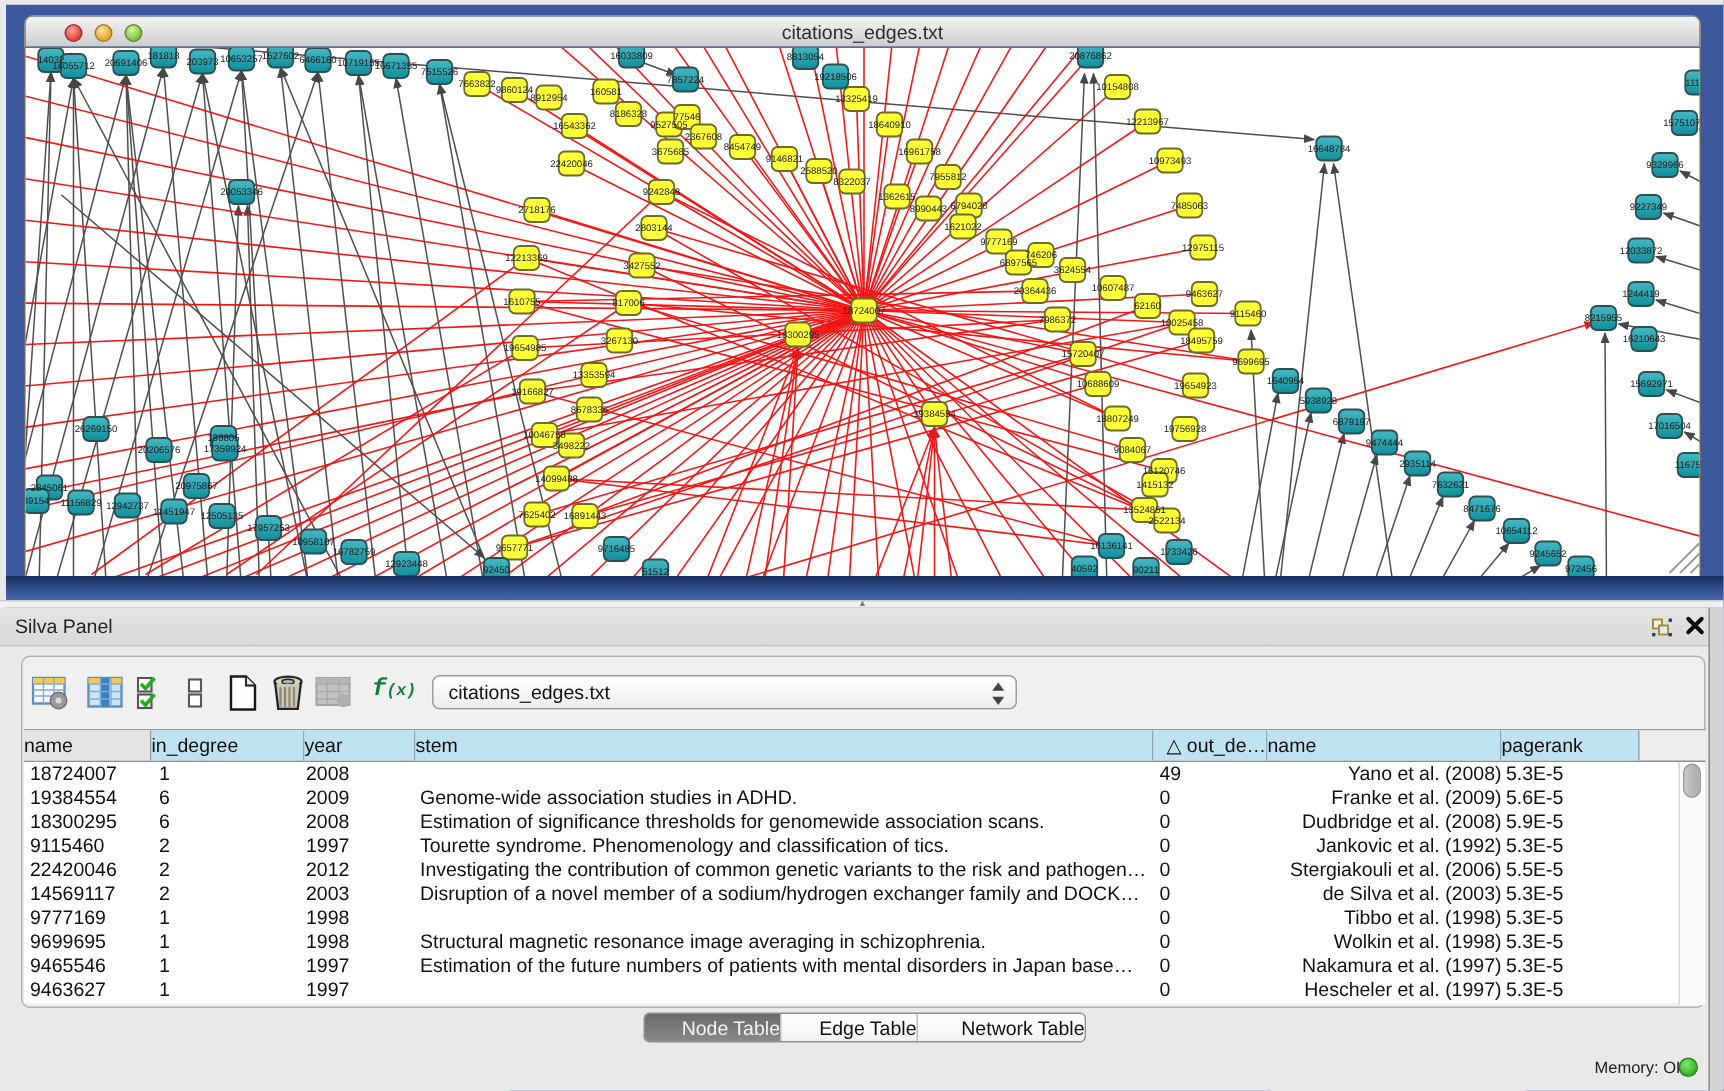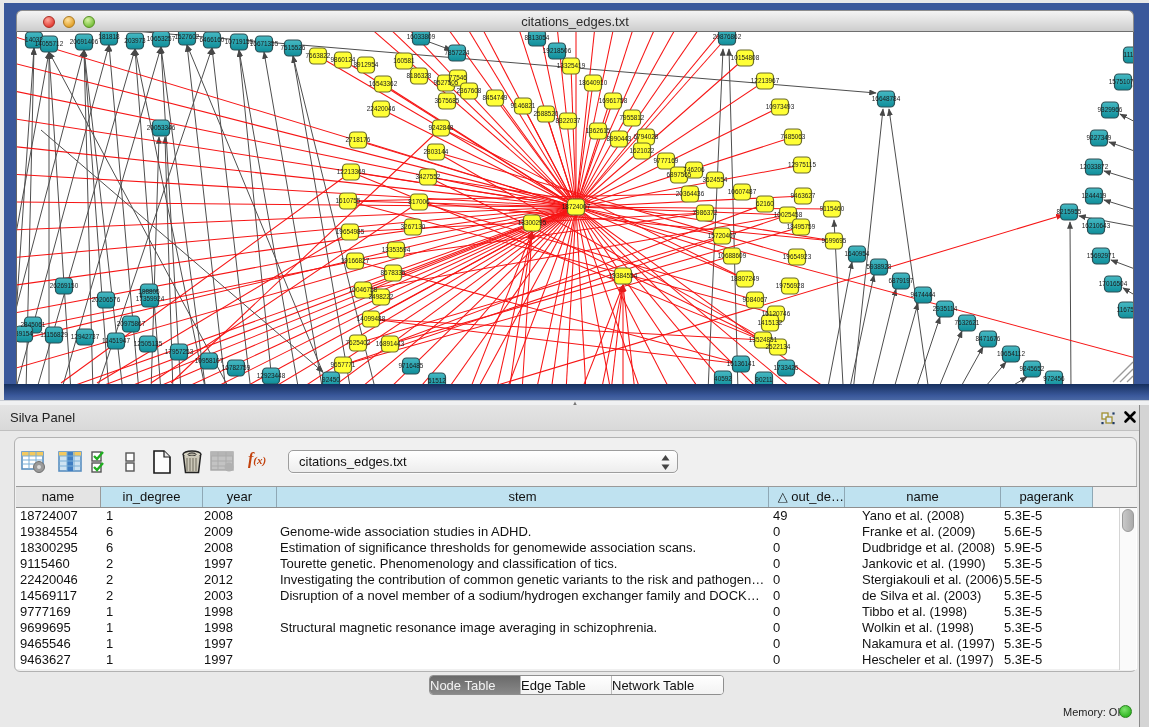--- a/index.html
+++ b/index.html
@@ -32,44 +32,44 @@
 #panel{position:absolute;left:14px;top:6px;width:1123px;height:235px;background:#f0f0f0;border:1px solid #b2b2b2;border-radius:6px}
 
 #toolbar{position:absolute;left:4px;top:8px;width:1110px;height:36px}
 .ticon{position:absolute;top:4px}
 #dropdown{position:absolute;left:273px;top:12px;width:390px;height:23px;background:linear-gradient(180deg,#ffffff,#ededed);border:1px solid #9d9d9d;border-radius:5px;box-shadow:0 1px 1px rgba(255,255,255,.8)}
 #dropdown .dtext{position:absolute;left:10px;top:3px;font-size:13px;color:#111}
 #dropdown svg{position:absolute;right:6px;top:3px}
 
 #tblwrap{position:absolute;left:1px;top:48px;width:1121px;height:183px;background:#fff;border-top:1px solid #9a9a9a}
 #thead{position:absolute;left:0;top:0;width:1121px;height:21px;background:#eee;border-bottom:1px solid #8e8e8e;font-size:13px;color:#111}
-.th{position:absolute;top:0;height:20px;line-height:20px;text-align:center;background:#bfe2f0;border-right:1px solid #8fa8b5}
+.th{position:absolute;top:0;height:20px;line-height:20px;text-align:left;background:#bfe2f0;border-right:1px solid #8fa8b5}
 #th0{left:0;width:85px;background:#e4e4e4;border-right:1px solid #9a9a9a}
 #th1{left:85px;width:102px}
 #th2{left:187px;width:74px}
 #th3{left:261px;width:492px}
 #th4{left:753px;width:76px;text-align:right;padding-left:4px}
 #th5{left:829px;width:156px}
 #th6{left:985px;width:92px}
 .tbody{position:absolute;left:0;top:21px;width:1121px;font-size:13px;color:#111}
 .tr{position:relative;height:16px;line-height:16px;white-space:nowrap}
 .tr div{position:absolute;top:0;height:16px;overflow:hidden}
 .c0{left:4px;width:80px}
 .c1{left:90px;width:95px}
 .c2{left:188px;width:70px}
 .c3{left:264px;width:488px}
 .c4{left:757px;width:70px}
-.c5{left:846px;width:156px;text-align:left}
+.c5{left:829px;width:156px;text-align:right}
 .c6{left:988px;width:90px}
 
 #sbar{position:absolute;left:1103px;top:21px;width:17px;height:162px;background:#fafafa;border-left:1px solid #d5d5d5}
 #sbar .thumb{position:absolute;left:2px;top:1px;width:12px;height:23px;background:linear-gradient(90deg,#c9c9c9,#ababab);border:1px solid #999;border-radius:7px}
 
 #tabs{position:absolute;left:429px;top:244px;height:20px;display:flex;border:1px solid #8f8f8f;border-radius:4px;overflow:hidden;background:#fff;font-size:13px}
-.tab{height:20px;line-height:19px;text-align:left;color:#111;background:linear-gradient(180deg,#ffffff,#f1f1f1)}
+.tab{height:20px;line-height:19px;text-align:right;color:#111;background:linear-gradient(180deg,#ffffff,#f1f1f1)}
 .tab.sel{background:linear-gradient(180deg,#6a6a6a,#8c8c8c);color:#f2f2f2}
 #tab1{width:90px}
 #tab2{width:91px;border-left:1px solid #bbb}
 #tab3{width:112px;border-left:1px solid #bbb}
 
 #status{position:absolute;left:0;top:270px;width:1149px;height:26px;font-size:11px;color:#222}
 #status .mem{position:absolute;left:1063px;top:5px}
 #status .dot{position:absolute;left:1119px;top:4px;width:13px;height:13px;border-radius:50%;background:radial-gradient(circle at 40% 32%,#7fe46f,#2fb521 75%);border:1px solid #28831d}
 
 #rstrip{position:absolute;left:1139px;top:405px;width:10px;height:322px;background:#d4d4d4;border-left:1px solid #8a8a8a}
@@ -612,21 +612,21 @@
             <ellipse cx="13" cy="4.5" rx="4" ry="1.6" fill="#b8b4a4" stroke="#222"></ellipse>
             <path d="M4.5,6l2,16.5h13L21.5,6" fill="#ccc8b8" stroke="#222" stroke-width="1.5"></path>
             <path d="M8,8v13M11,8v13.5M14,8v13.5M17,8v13" stroke="#8a8678" stroke-width="1.4"></path>
           </svg>
         <svg class="ticon" style="left:191px" width="26" height="24" viewBox="0 0 26 24">
             <rect x="1" y="2" width="22" height="18" fill="#c3c3c3" stroke="#a5a5a5" stroke-width="1.4"></rect>
             <rect x="1" y="2" width="22" height="4" fill="#b5b5b5"></rect>
             <path d="M1,6h22M1,11h22M1,16h22M8,2v18M16,2v18" stroke="#ababab"></path>
             <circle cx="19" cy="17" r="4.5" fill="#b0b0b0"></circle>
           </svg>
-        <div class="ticon" style="left:229px;top:4px;font-size:16px;font-style:italic;font-family:Liberation Serif, serif;font-weight:bold;color:#c2410c">f<span style="font-size:11px">(x)</span></div>
+        <div class="ticon" style="left:229px;top:4px;font-size:16px;font-style:italic;font-family:Liberation Mono, monospace;font-weight:bold;color:#15803d">f<span style="font-size:11px">(x)</span></div>
       </div>
       <div id="dropdown">
           <div class="dtext">citations_edges.txt</div>
         <svg width="11" height="17" viewBox="0 0 11 17">
             <path d="M5.5,1L9.5,6.5H1.5z" fill="#444"></path>
             <path d="M5.5,16L1.5,10.5H9.5z" fill="#444"></path>
           </svg>
       </div>
       <div id="tblwrap">
         <div id="thead">
@@ -662,23 +662,23 @@
               <div class="c2">2008</div>
               <div class="c3">Estimation of significance thresholds for genomewide association scans.</div>
               <div class="c4">0</div>
               <div class="c5">Dudbridge et al. (2008)</div>
               <div class="c6">5.9E-5</div>
             </div>
             <div class="tr">
               <div class="c0">9115460</div>
               <div class="c1">2</div>
               <div class="c2">1997</div>
-              <div class="c3">Tourette genetic. Phenomenology and classification of tics.</div>
-              <div class="c4">0</div>
-              <div class="c5">Jankovic et al. (1990)</div>
+              <div class="c3">Tourette syndrome. Phenomenology and classification of tics.</div>
+              <div class="c4">0</div>
+              <div class="c5">Jankovic et al. (1992)</div>
               <div class="c6">5.3E-5</div>
             </div>
             <div class="tr">
               <div class="c0">22420046</div>
               <div class="c1">2</div>
               <div class="c2">2012</div>
               <div class="c3">Investigating the contribution of common genetic variants to the risk and pathogen…</div>
               <div class="c4">0</div>
               <div class="c5">Stergiakouli et al. (2006)</div>
               <div class="c6">5.5E-5</div>
@@ -706,20 +706,21 @@
               <div class="c2">1998</div>
               <div class="c3">Structural magnetic resonance image averaging in schizophrenia.</div>
               <div class="c4">0</div>
               <div class="c5">Wolkin et al. (1998)</div>
               <div class="c6">5.3E-5</div>
             </div>
             <div class="tr">
               <div class="c0">9465546</div>
               <div class="c1">1</div>
               <div class="c2">1997</div>
+              <div class="c3">Estimation of the future numbers of patients with mental disorders in Japan base…</div>
               <div class="c4">0</div>
               <div class="c5">Nakamura et al. (1997)</div>
               <div class="c6">5.3E-5</div>
             </div>
             <div class="tr">
               <div class="c0">9463627</div>
               <div class="c1">1</div>
               <div class="c2">1997</div>
               <div class="c4">0</div>
               <div class="c5">Hescheler et al. (1997)</div>

